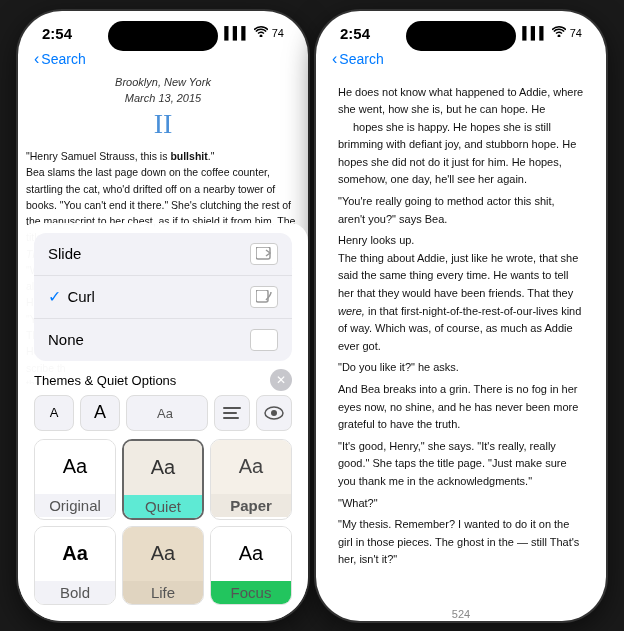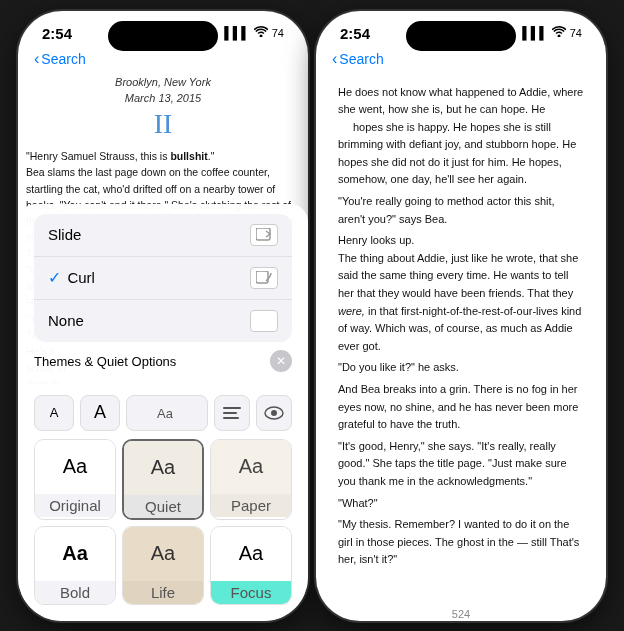--- a/index.html
+++ b/index.html
@@ -178,21 +178,21 @@
       color: #007aff;
       font-size: 16px;
       margin-right: 6px;
     }
 
     
     .themes-header {
       display: flex;
       justify-content: space-between;
       align-items: center;
-      margin-bottom: 23px;
+      margin-bottom: 4px;
     }
 
     .themes-title {
       font-size: 13px;
       font-weight: 500;
       color: #000;
     }
 
     .close-btn {
       width: 22px;
@@ -264,30 +264,30 @@
       text-align: center;
       font-size: 15px;
       padding: 3px 0;
       color: #555;
     }
 
     
     .theme-original .theme-preview { background: #fff; color: #000; }
     .theme-original .theme-label { background: #f2f2f7; }
     .theme-quiet .theme-preview { background: #f0ebe3; color: #333; }
-    .theme-quiet .theme-label { background: #e5e5e5; }
+    .theme-quiet .theme-label { background: #5eead4; }
     .theme-quiet.selected { border-color: #666; }
     .theme-paper .theme-preview { background: #f5f0e8; color: #444; }
-    .theme-paper .theme-label { background: #ede8e0; }
+    .theme-paper .theme-label { background: #ede8e0; font-weight: bold; }
     .theme-bold .theme-preview { background: #fff; color: #000; font-weight: 700; }
     .theme-bold .theme-label { background: #f2f2f7; }
     .theme-calm .theme-preview { background: #e8dcc8; color: #333; }
     .theme-calm .theme-label { background: #e0d4c0; }
     .theme-focus .theme-preview { background: #fff; color: #000; }
-    .theme-focus .theme-label { background: #5eead4; }
+    .theme-focus .theme-label { background: #22c55e; }
 
     
     .book-content-full {
       padding: 10px 22px;
       font-size: 11px;
       line-height: 1.6;
       color: #111;
       height: 530px;
       overflow: hidden;
     }

